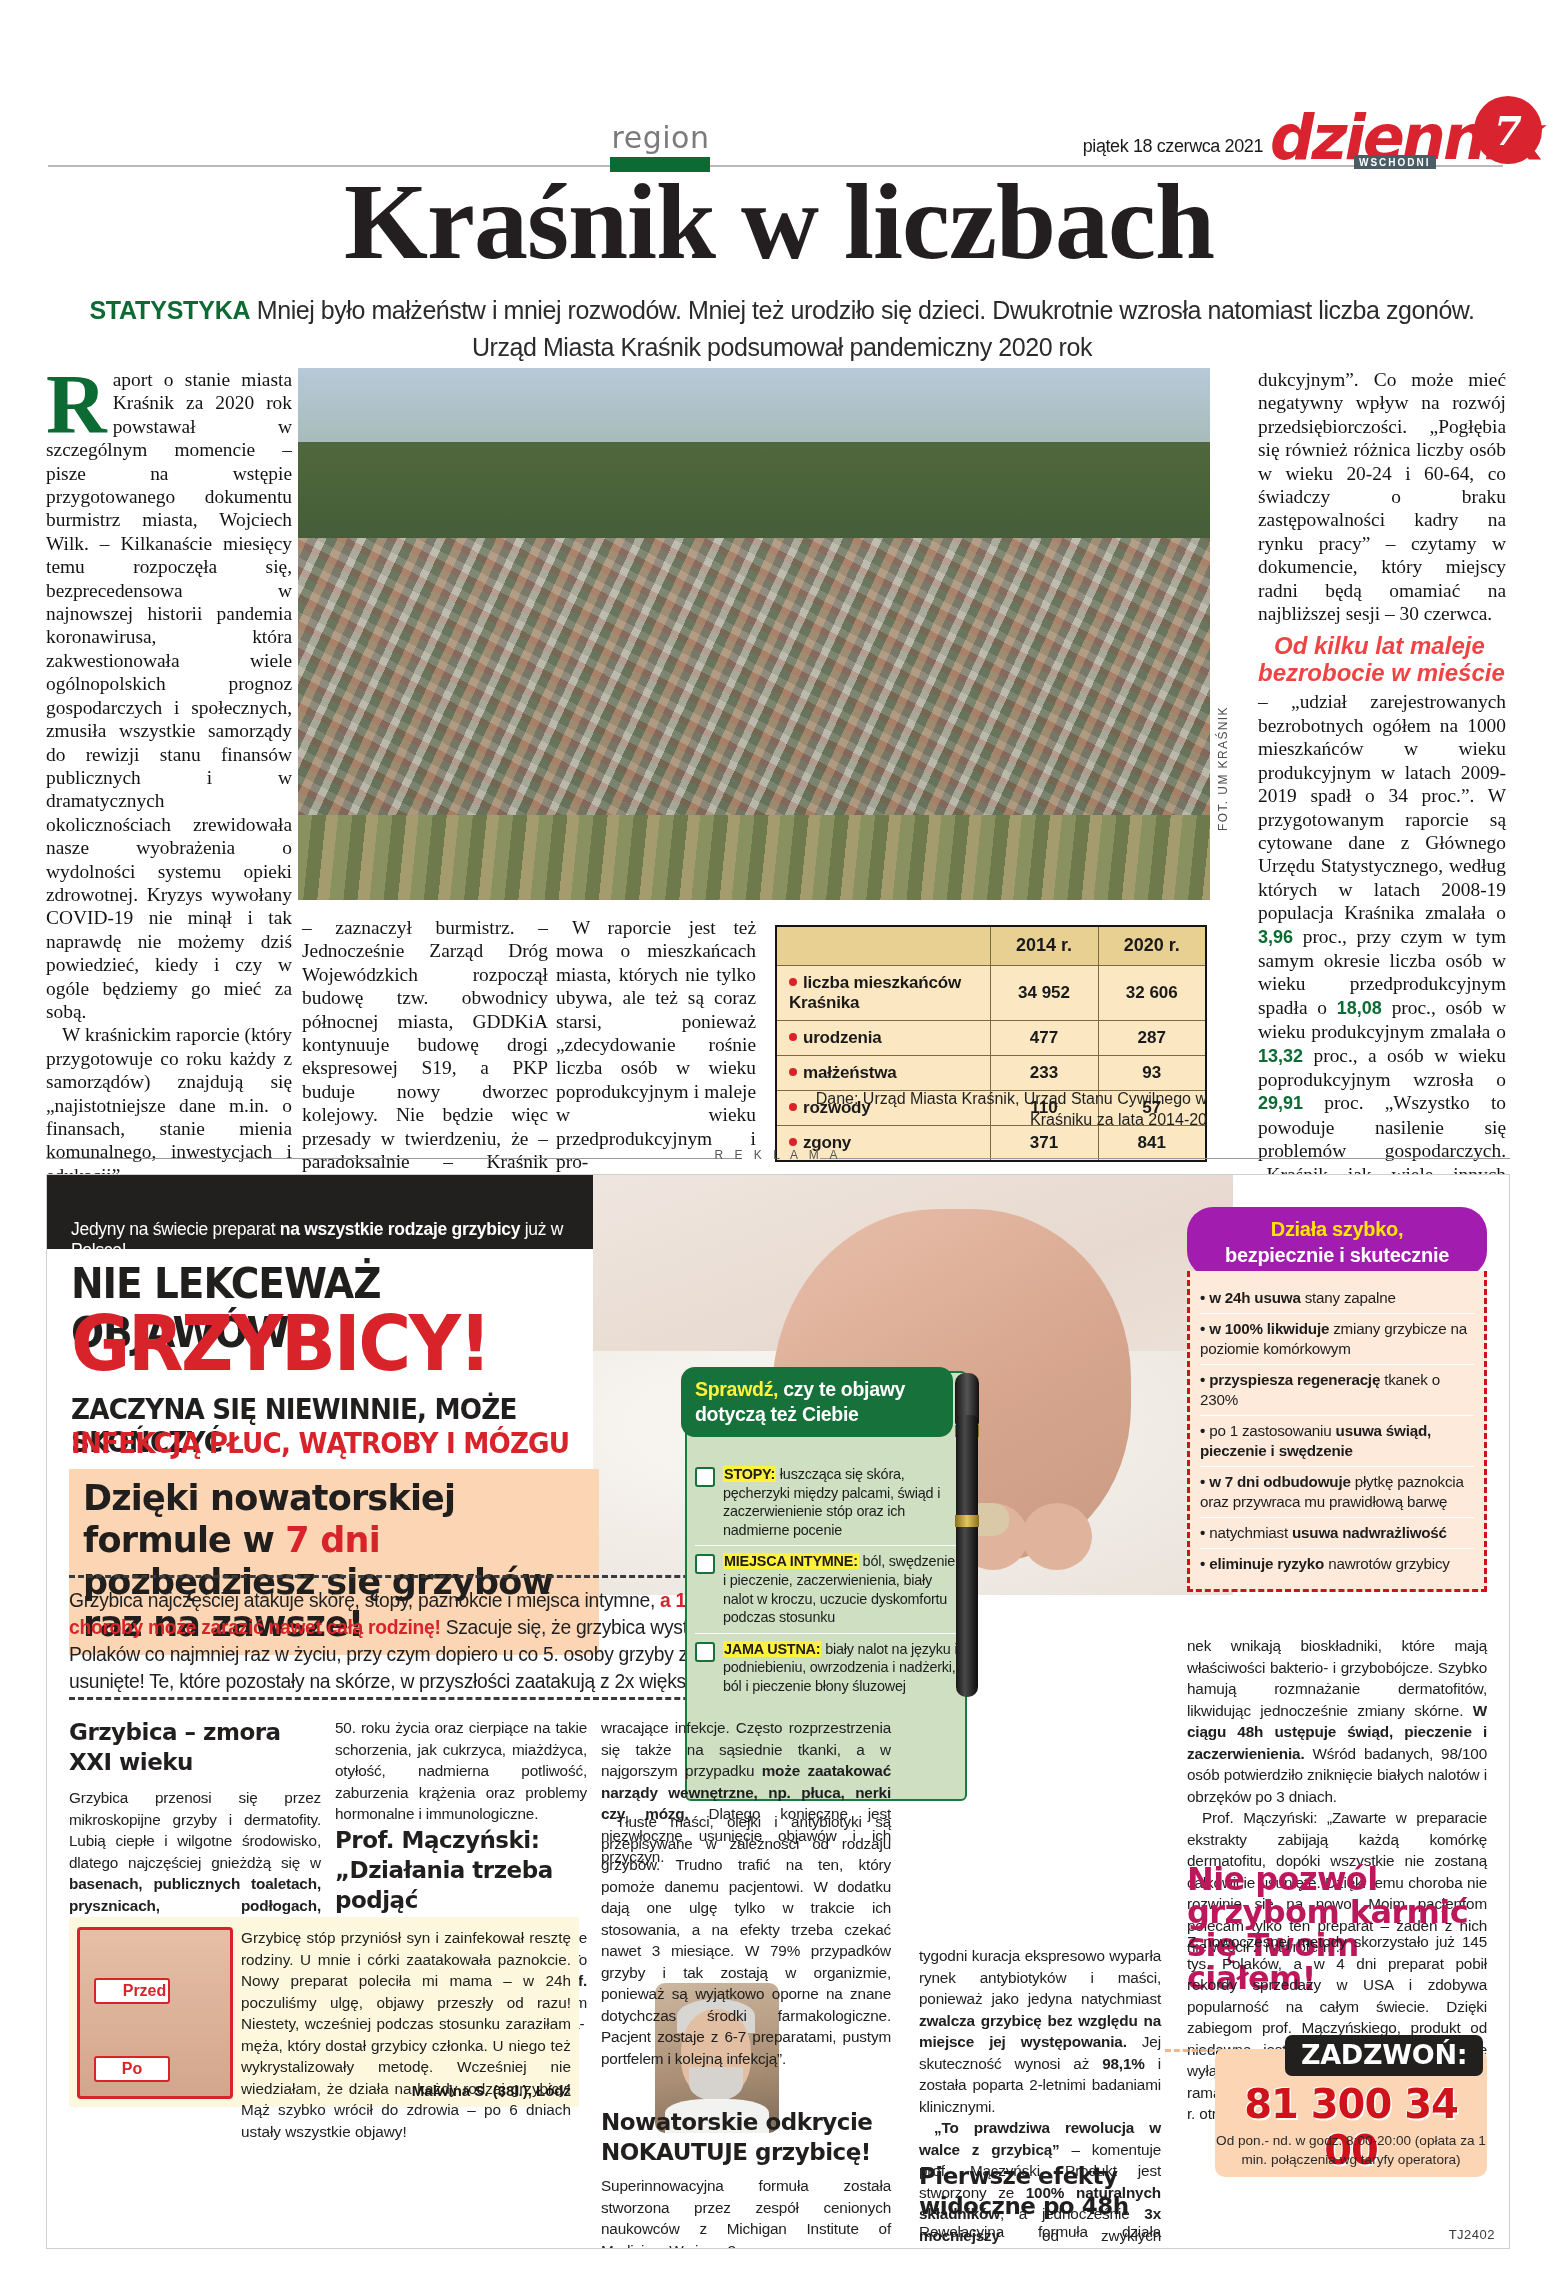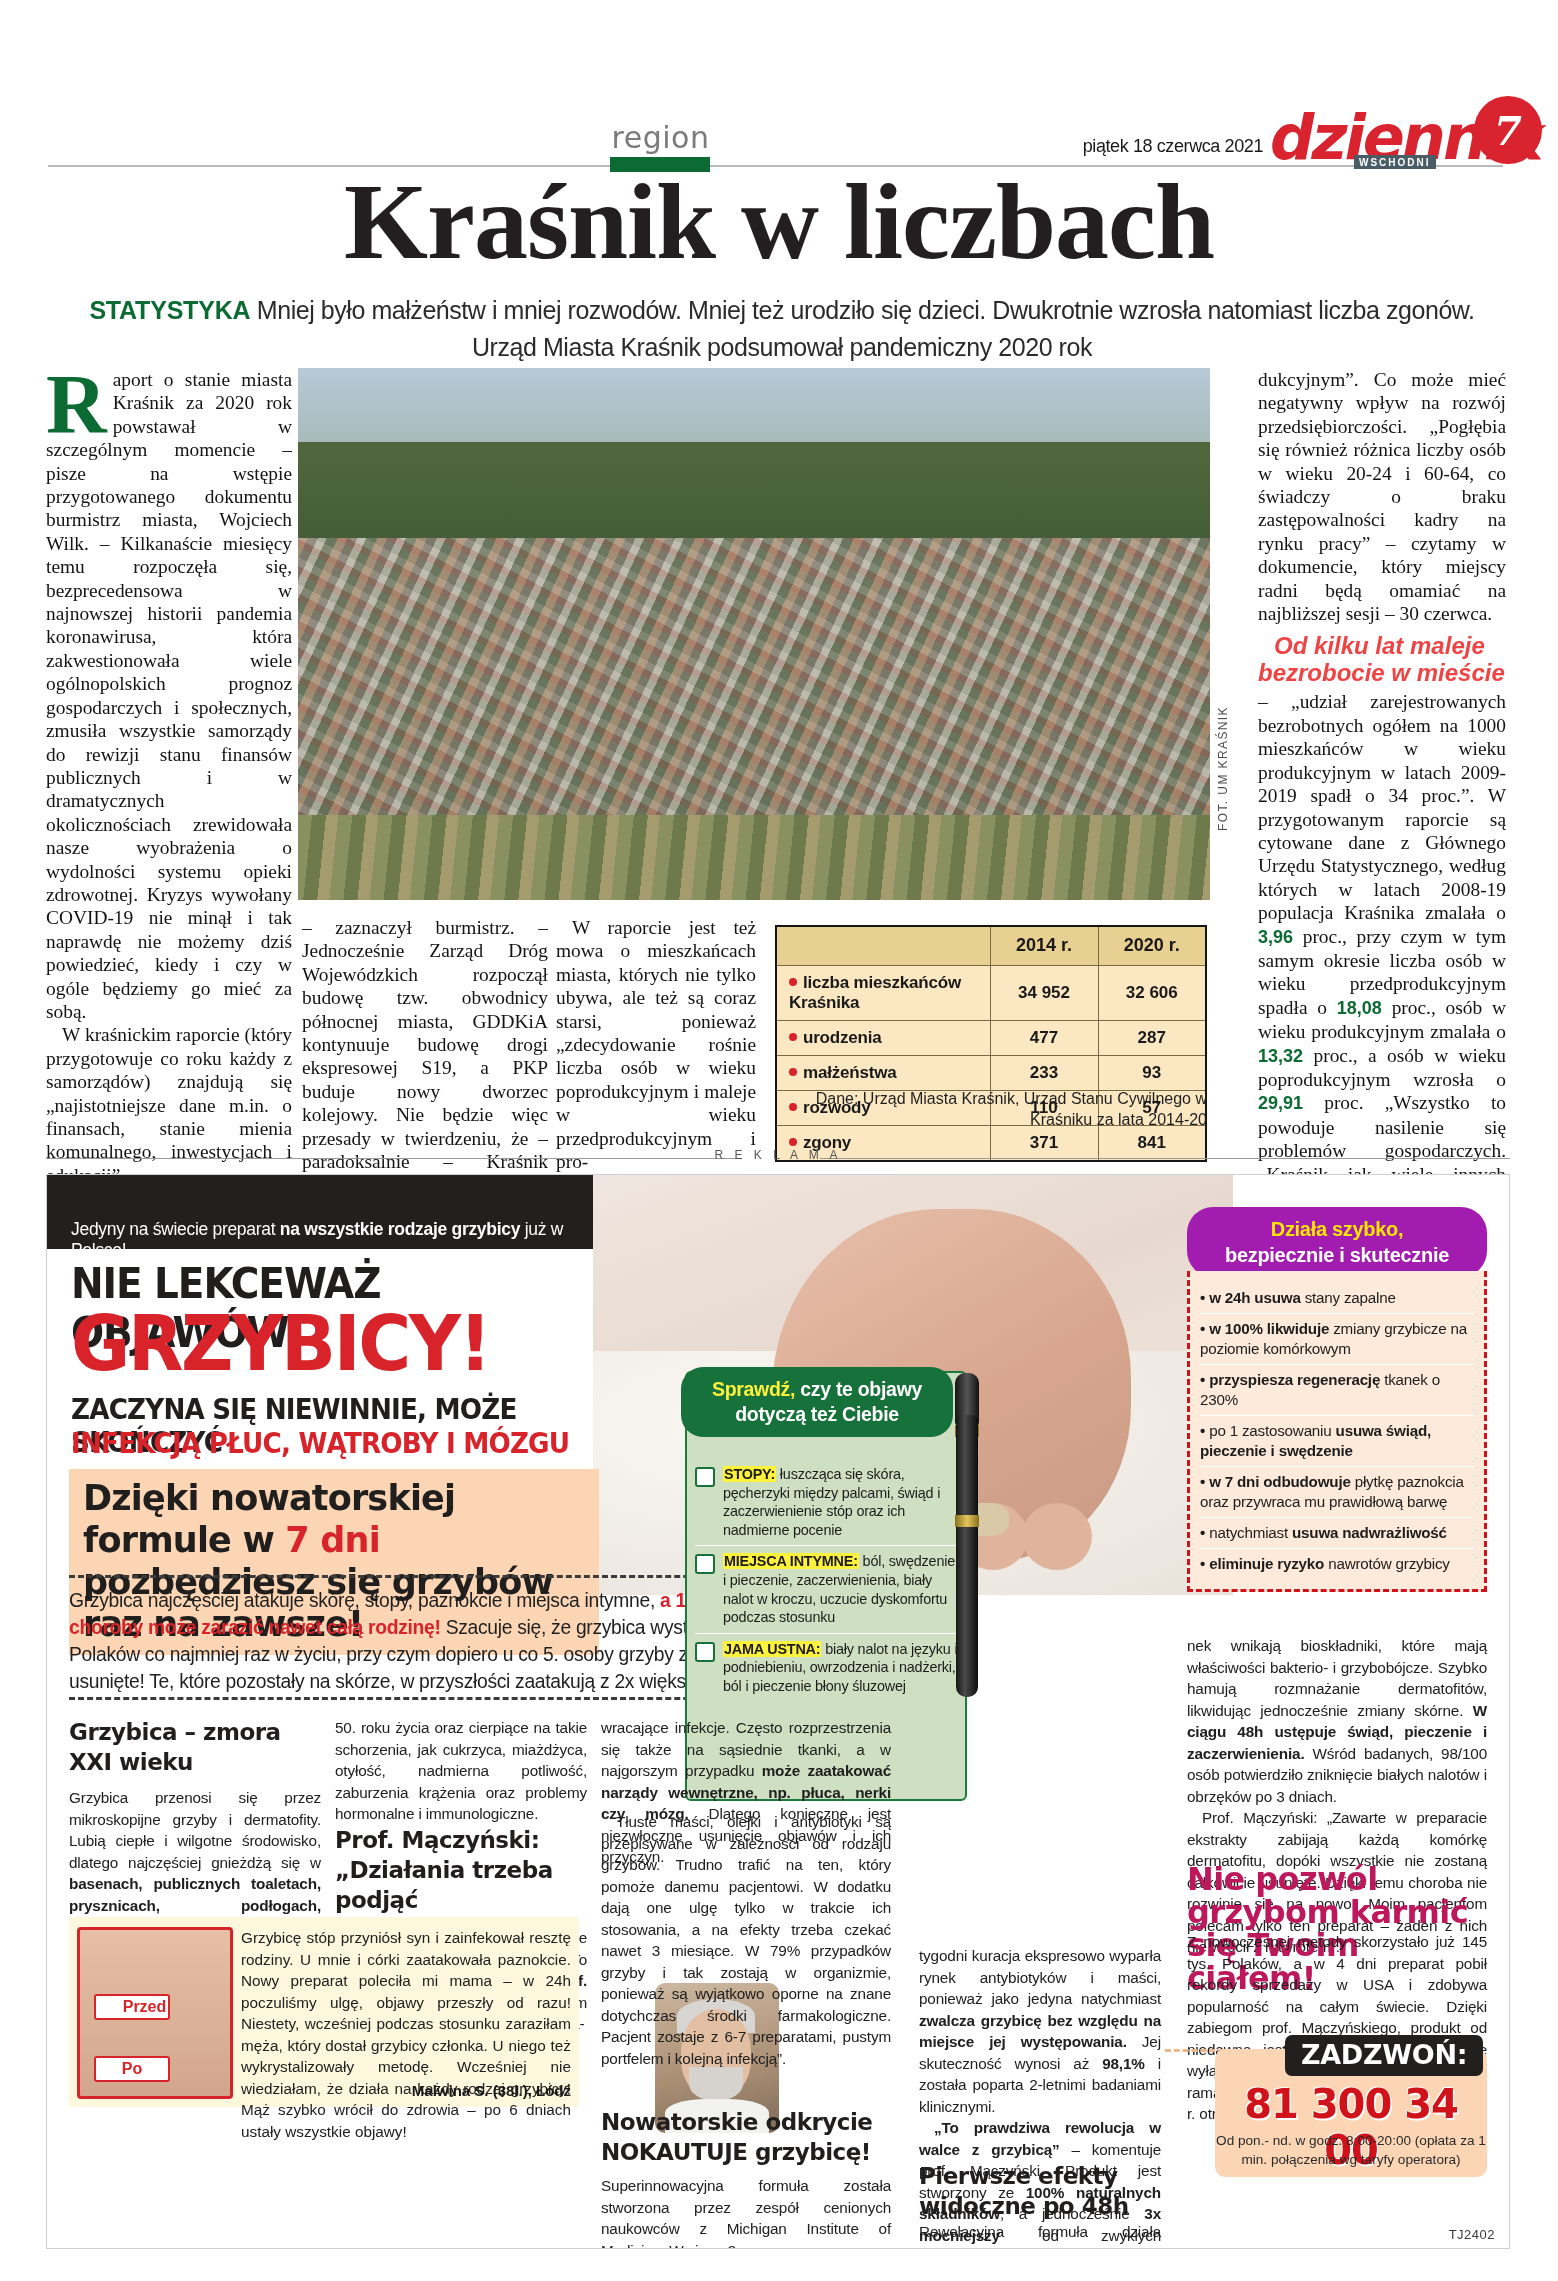--- a/index.html
+++ b/index.html
@@ -139,21 +139,21 @@
   .dash-h { position: absolute; height: 0; border-top: 3px dashed #3b3b3b; }
 
   .ad-intro { position: absolute; left: 22px; top: 412px; width: 810px; font-size: 19.3px; line-height: 27px;
               color: #1f1f1f; letter-spacing: -.3px; }
   .ad-intro .red { color: #d8232a; font-weight: bold; }
 
   
   .sym { position: absolute; left: 638px; top: 196px; width: 282px; height: 430px;
          background: #cfe0c2; border: 2px solid #1b7a3e; border-radius: 6px; }
   .sym-hd { position: absolute; left: -6px; top: -6px; width: 272px; background: #16713a;
-            border-radius: 22px; padding: 10px 14px; text-align: center;
+            border-radius: 14px; padding: 10px 14px; 
             font-size: 19.5px; font-weight: bold; color: #fff; line-height: 25px; letter-spacing: -.3px; }
   .sym-list { position: absolute; left: 8px; top: 86px; width: 268px; }
   .sym-item { display: flex; gap: 8px; padding: 6px 4px 6px 0; border-top: 1px solid #ffffff; }
   .sym-item:first-child { border-top: none; }
   .chk { flex: 0 0 auto; width: 20px; height: 20px; background: #fff; border: 2px solid #16713a;
          border-radius: 3px; margin-top: 2px; }
   .sym-tx { font-size: 14.4px; line-height: 18.6px; color: #1c1c1c; letter-spacing: -.2px; }
   .sym-tx .hl { background: #fff23d; font-weight: bold; padding: 0 1px; }
 
   .pen { position: absolute; left: 905px; top: 198px; width: 30px; height: 330px; }
@@ -190,21 +190,21 @@
               background: #fdf8dd; }
   .quotebox .qtx { position: absolute; left: 172px; top: 10px; width: 330px; font-size: 15.3px;
                    line-height: 21.5px; text-align: justify; color: #202020; }
   .quotebox .sig { position: absolute; right: 8px; bottom: 8px; font-size: 15px; font-weight: bold; }
   .beforeafter { position: absolute; left: 8px; top: 10px; width: 156px; height: 172px;
                  border: 3px solid #d8232a; border-radius: 4px; overflow: hidden;
                  background: linear-gradient(#e6bfa6, #d2a68c); }
   .ba-tag { position: absolute; left: 14px; width: 76px; height: 26px; background: #fff;
             border: 2px solid #d8232a; border-radius: 3px; color: #d8232a; font-weight: bold;
             font-size: 16px; display: flex; align-items: center; justify-content: center; }
-  .ba-tag.pre { top: 64px; padding-left: 25px; }
+  .ba-tag.pre { top: 48px; padding-left: 25px; }
   .ba-tag.post { top: 126px; }
 
   .doc-photo { position: absolute; left: 608px; top: 808px; width: 124px; height: 150px;
                border-radius: 10px; overflow: hidden;
                background: linear-gradient(170deg, #cdb79f, #a98e74 60%, #7e6a57); }
   .doc-photo .face { position: absolute; left: 26px; top: 26px; width: 70px; height: 88px;
                      border-radius: 48% 48% 42% 42%; background: #e2bfa2; }
   .doc-photo .hair { position: absolute; left: 22px; top: 16px; width: 78px; height: 34px;
                      border-radius: 50% 50% 0 0; background: #d8d6d2; }
   .doc-photo .beard { position: absolute; left: 34px; top: 84px; width: 54px; height: 34px;

